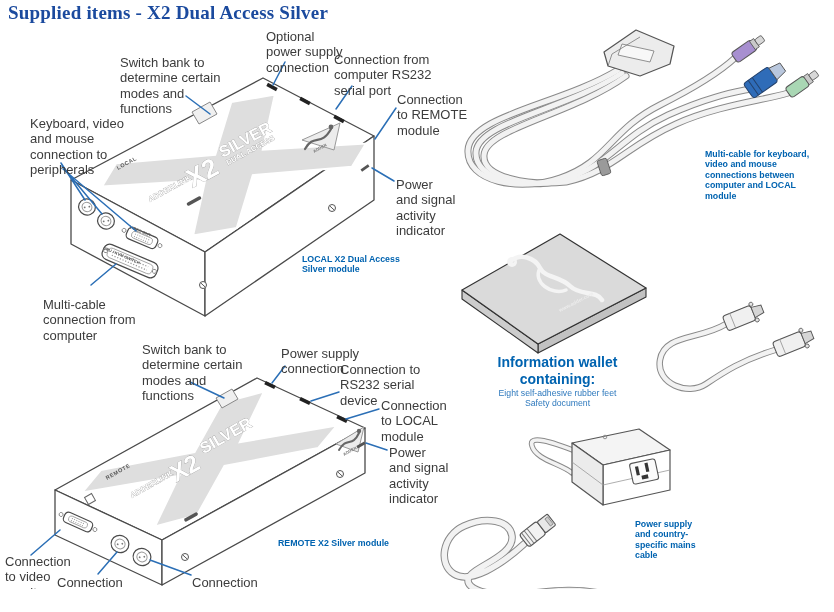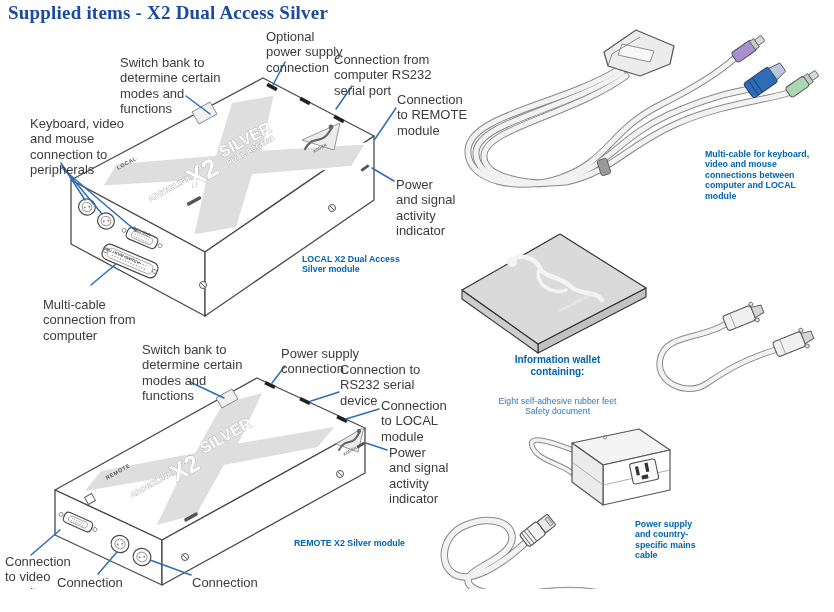--- a/index.html
+++ b/index.html
@@ -15,22 +15,22 @@
   }
   .lbl {
     position:absolute; font-size:13px; line-height:1.18; color:#3c3c3c;
     white-space:pre-line;
   }
   .cap {
     position:absolute; font-size:8.8px; line-height:1.18; font-weight:bold;
     color:#0063b0; white-space:pre-line;
   }
   .wallet-block { position:absolute; left:470px; top:354px; width:175px; text-align:center; }
-  .wallet-heading { font-size:10px; font-weight:bold; color:#0063b0; white-space:pre-line; line-height:1.2;text-align:center; }
-  .wallet-items { font-size:8.7px; color:#2e79bd; white-space:pre-line; line-height:1.2; margin-top:18px; }
+  .wallet-heading { font-size:14px; font-weight:bold; color:#0063b0; white-space:pre-line; line-height:1.2;text-align:center; }
+  .wallet-items { font-size:8.7px; color:#2e79bd; white-space:pre-line; line-height:1.2; margin-top:0; }
 </style>
 </head>
 <body>
 
 <div class="page">
 
   <div class="title">Supplied items - X2 Dual Access Silver</div>
 
   <svg class="art" width="834" height="612" viewBox="0 0 834 612">
 
@@ -343,21 +343,21 @@
   <div class="lbl" style="left:340px; top:362px">Connection to
 RS232 serial
 device</div>
   <div class="lbl" style="left:381px; top:398px">Connection
 to LOCAL
 module</div>
   <div class="lbl" style="left:389px; top:445px">Power
 and signal
 activity
 indicator</div>
-  <div class="cap" style="left:294px; top:538px">REMOTE X2 Silver module</div>
+  <div class="cap" style="left:278px; top:538px">REMOTE X2 Silver module</div>
   <div class="lbl" style="left:5px;   top:554px">Connection
 to video
 monitor</div>
   <div class="lbl" style="left:57px;  top:575px">Connection
 to keyboard</div>
   <div class="lbl" style="left:192px; top:575px">Connection
 to mouse</div>
 
   <div class="cap" style="left:635px; top:519px">Power supply
 and country-

